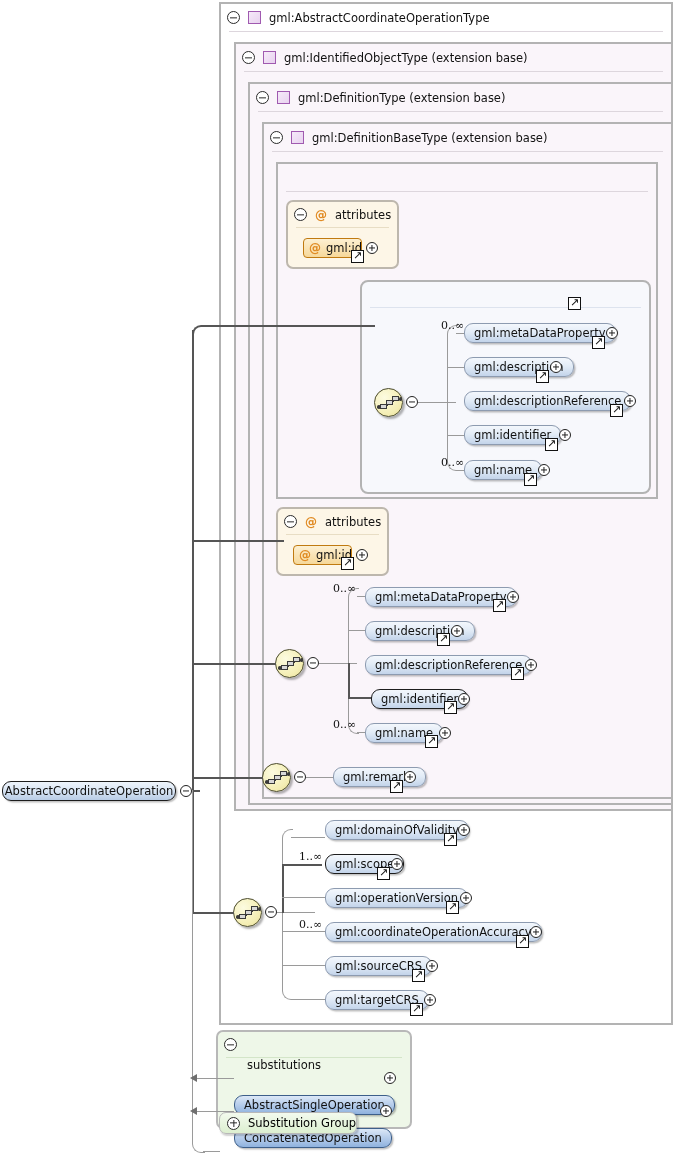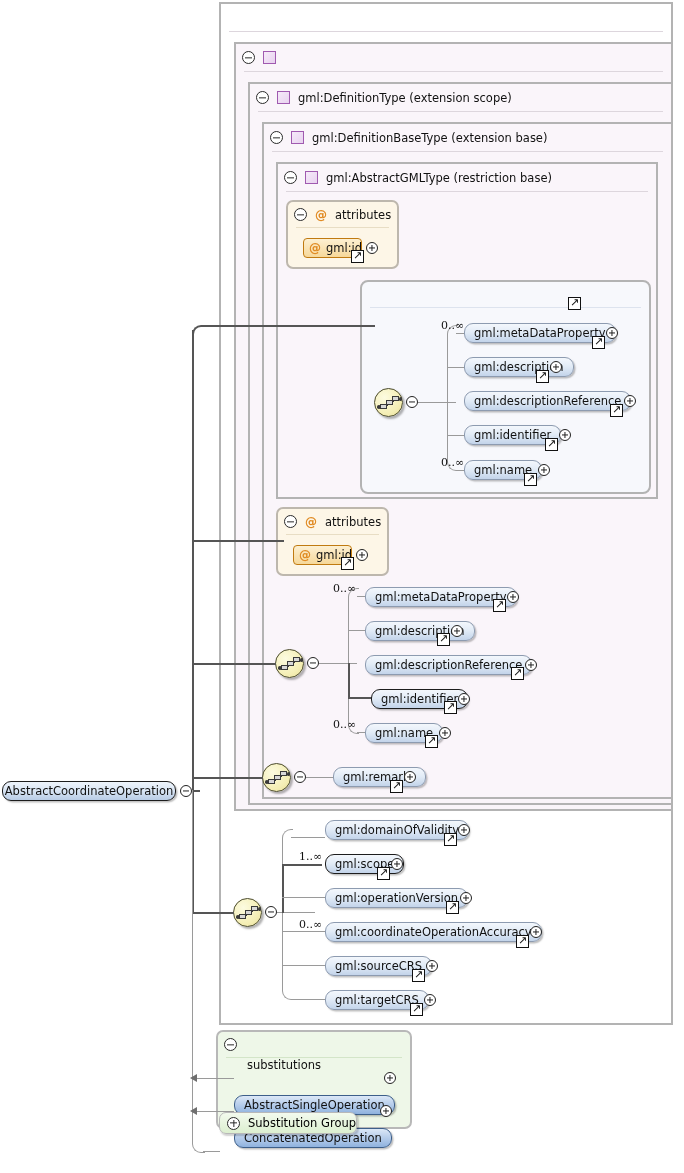--- a/index.html
+++ b/index.html
@@ -185,55 +185,56 @@
   .arrowhead{
     position:absolute;width:0;height:0;
     border-top:4.5px solid transparent;border-bottom:4.5px solid transparent;
     border-right:7px solid #6f6f6f;
   }
 </style>
 </head>
 <body>
 
 <div class="typebox lvl0" style="left:219px;top:2px;width:454px;height:1023px;">
+  <div class="tb-head">
+    <span class="toggle"></span>
+    <span class="ctsq"></span>
+    <span class="tb-label">gml:AbstractCoordinateOperationType</span>
+  </div>
   <div class="tb-sep"></div>
 </div>
 
 <div class="typebox" style="left:234px;top:42px;width:439px;height:769px;">
   <div class="tb-head">
     <span class="toggle"></span>
     <span class="ctsq"></span>
+    <span class="tb-label">gml:IdentifiedObjectType (extension base)</span>
   </div>
   <div class="tb-sep"></div>
 </div>
 
 <div class="typebox" style="left:248px;top:82px;width:425px;height:723px;">
   <div class="tb-head">
     <span class="toggle"></span>
     <span class="ctsq"></span>
-    <span class="tb-label">gml:DefinitionType (extension scope)</span>
+    <span class="tb-label">gml:DefinitionType (extension base)</span>
   </div>
   <div class="tb-sep"></div>
 </div>
 
 <div class="typebox" style="left:262px;top:122px;width:411px;height:677px;">
   <div class="tb-head">
     <span class="toggle"></span>
     <span class="ctsq"></span>
     <span class="tb-label">gml:DefinitionBaseType (extension base)</span>
   </div>
   <div class="tb-sep"></div>
 </div>
 
 <div class="typebox" style="left:276px;top:162px;width:382px;height:337px;">
-  <div class="tb-head">
-    <span class="toggle"></span>
-    <span class="ctsq"></span>
-    <span class="tb-label">gml:AbstractGMLType (restriction base)</span>
-  </div>
   <div class="tb-sep"></div>
 </div>
 
 <div class="attrbox" style="left:286px;top:200px;width:113px;height:69px;">
   <div class="tb-head" style="height:25px;">
     <span class="toggle"></span>
     <span class="at-sym">@</span>
     <span class="tb-label">attributes</span>
   </div>
   <div class="tb-sep" style="top:25px;"></div>

